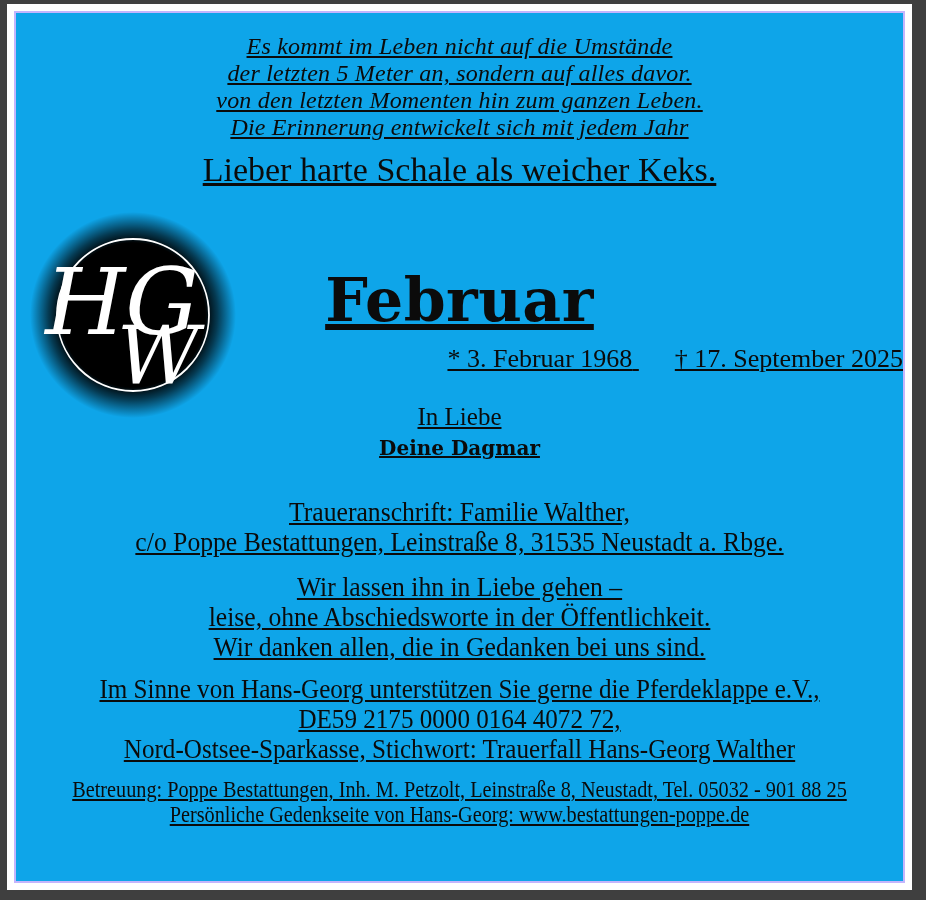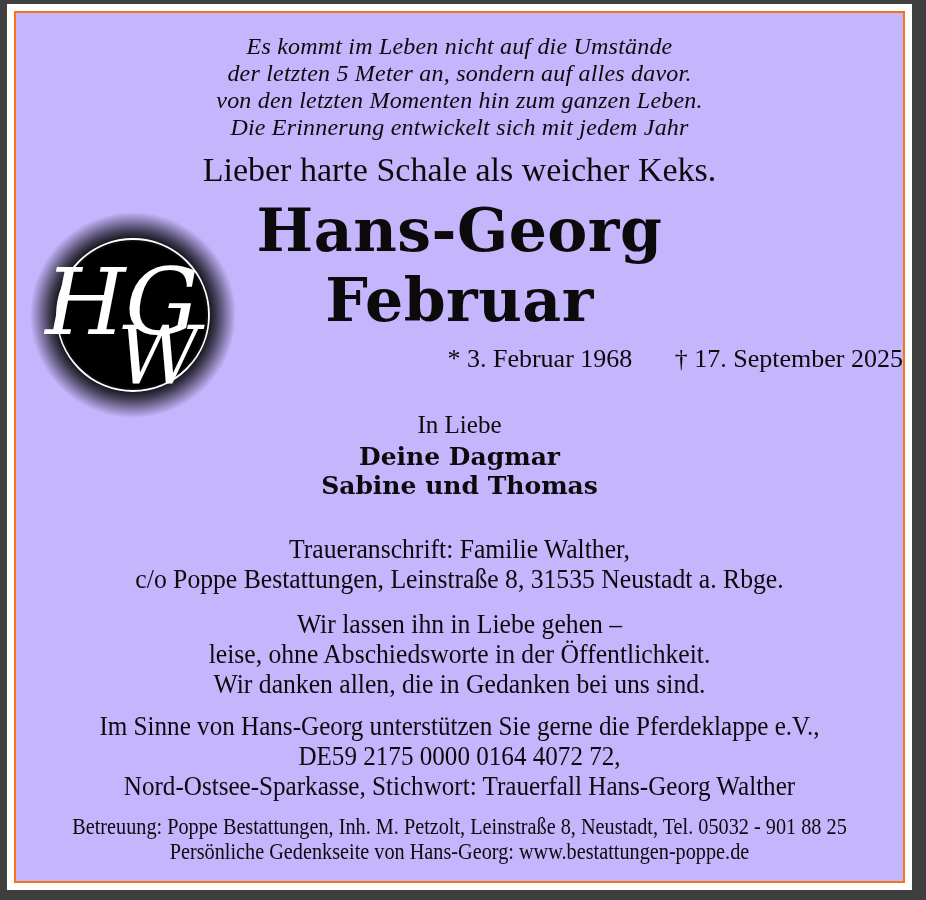--- a/index.html
+++ b/index.html
@@ -15,25 +15,26 @@
     position: absolute;
     left: 7px;
     top: 4px;
     width: 905px;
     height: 886px;
     background: #ffffff;
   }
   .frame {
     position: absolute;
     inset: 7px;
-    border: 2px solid #f97316;
-    background: #c4b5fd;
+    border: 2px solid #c4b5fd;
+    background: #0ea5e9;
     text-align: center;
     color: #0b0b0b;
     overflow: hidden;
+    text-decoration: underline;
   }
   .poem {
     margin-top: 20px;
     font-style: italic;
     font-size: 24px;
     line-height: 27px;
     letter-spacing: 0.2px;
   }
   .motto {
     margin-top: 14px;
@@ -49,29 +50,29 @@
     letter-spacing: 0.5px;
   }
   .dates {
     margin-top: 8px;
     font-size: 26px;
     line-height: 31px;
     text-align: right;
   }
   .dates .death { margin-left: 36px; }
   .in-liebe {
-    margin-top: 36px;
+    margin-top: 28px;
     font-size: 25px;
     line-height: 29px;
   }
   .mourners {
     margin-top: 3px;
     font-family: "DejaVu Serif", serif;
     font-weight: bold;
-    font-size: 25px;
+    font-size: 20px;
     line-height: 29px;
   }
   .address {
     margin-top: 34px;
     font-size: 27px;
     line-height: 30px;
     transform: scaleX(0.95);
     transform-origin: 50% 50%;
   }
   .farewell {
@@ -120,34 +121,33 @@
     <div class="poem">
       <div>Es kommt im Leben nicht auf die Umstände</div>
       <div>der letzten 5 Meter an, sondern auf alles davor.</div>
       <div>von den letzten Momenten hin zum ganzen Leben.</div>
       <div>Die Erinnerung entwickelt sich mit jedem Jahr</div>
     </div>
 
     <div class="motto">Lieber harte Schale als weicher Keks.</div>
 
     <h1 class="name">
-      <span>Hans-Georg</span><br>
+      <br>
       <span>Februar</span>
     </h1>
 
     <div class="dates">
       <span class="birth">* 3. Februar 1968</span>
       <span class="death">† 17. September 2025</span>
     </div>
 
     <div class="in-liebe">In Liebe</div>
 
     <div class="mourners">
       <div>Deine Dagmar</div>
-      <div>Sabine und Thomas</div>
     </div>
 
     <div class="address">
       <div>Traueranschrift: Familie Walther,</div>
       <div>c/o Poppe Bestattungen, Leinstraße 8, 31535 Neustadt a. Rbge.</div>
     </div>
 
     <div class="farewell">
       <div>Wir lassen ihn in Liebe gehen –</div>
       <div>leise, ohne Abschiedsworte in der Öffentlichkeit.</div>

